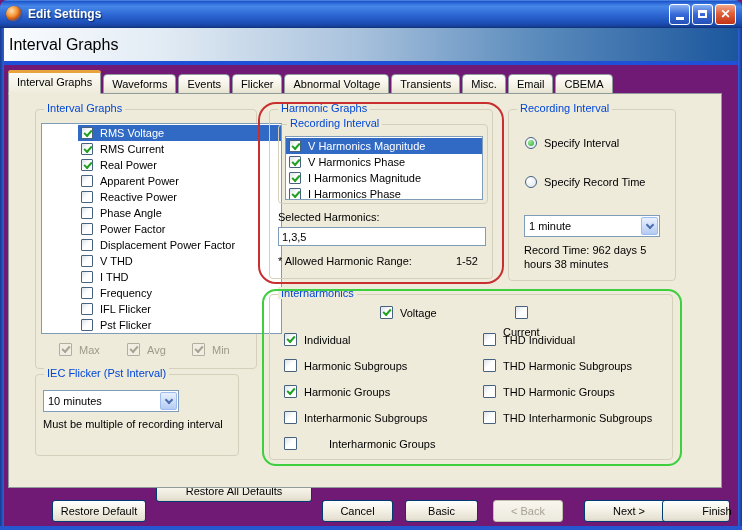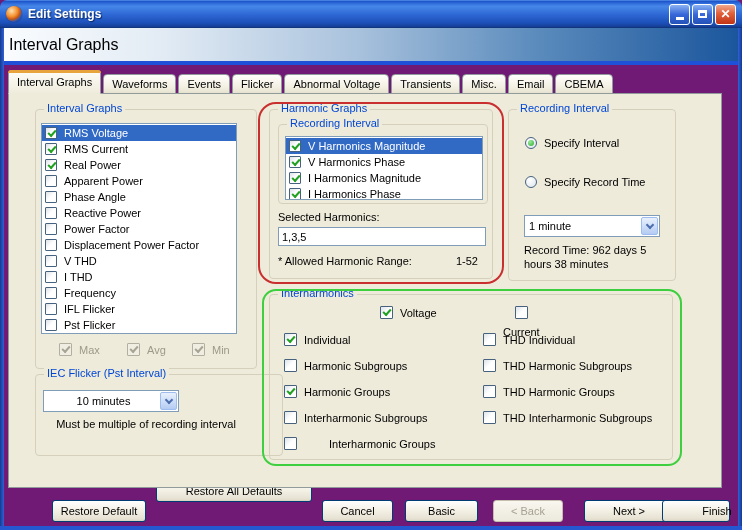--- a/index.html
+++ b/index.html
@@ -117,44 +117,44 @@
     <div class="tab">Transients</div>
     <div class="tab">Misc.</div>
     <div class="tab">Email</div>
     <div class="tab">CBEMA</div>
   </div>
 
   <div class="tabpage">
 
     <div class="group" style="left:26px;top:15px;width:222px;height:260px;">
       <span class="group-caption">Interval Graphs</span>
-      <div class="lb" style="left:5px;top:13px;width:196px;height:211px;">
+      <div class="lb" style="left:5px;top:13px;width:241px;height:211px;padding-left:36px;">
         <div class="lb-row selected">
             <span class="cb checked"></span>
             <span>RMS Voltage</span>
           </div>
         <div class="lb-row">
             <span class="cb checked"></span>
             <span>RMS Current</span>
           </div>
         <div class="lb-row">
             <span class="cb checked"></span>
             <span>Real Power</span>
           </div>
         <div class="lb-row">
             <span class="cb"></span>
             <span>Apparent Power</span>
           </div>
         <div class="lb-row">
             <span class="cb"></span>
+            <span>Reactive Power</span>
+          </div>
+        <div class="lb-row">
+            <span class="cb"></span>
             <span>Phase Angle</span>
-          </div>
-        <div class="lb-row">
-            <span class="cb"></span>
-            <span>Reactive Power</span>
           </div>
         <div class="lb-row">
             <span class="cb"></span>
             <span>Power Factor</span>
           </div>
         <div class="lb-row">
             <span class="cb"></span>
             <span>Displacement Power Factor</span>
           </div>
         <div class="lb-row">
@@ -185,21 +185,21 @@
       <div class="checkrow dim" style="left:91px;top:233px;">
           <span class="cb checked disabled"></span>
           <span>Avg</span>
         </div>
       <div class="checkrow dim" style="left:156px;top:233px;">
           <span class="cb checked disabled"></span>
           <span>Min</span>
         </div>
     </div>
 
-    <div class="group" style="left:26px;top:280px;width:248px;height:82px;text-align:center;">
+    <div class="group" style="left:26px;top:280px;width:204px;height:82px;">
       <span class="group-caption">IEC Flicker (Pst Interval)</span>
       <div class="combo" style="left:7px;top:15px;width:136px;">
         <span class="combo-value">10 minutes</span>
         <span class="combo-btn">
             <span class="chev"></span>
           </span>
       </div>
       <div class="note" style="left:7px;top:42px;width:206px;">Must be multiple of recording interval</div>
     </div>
 

